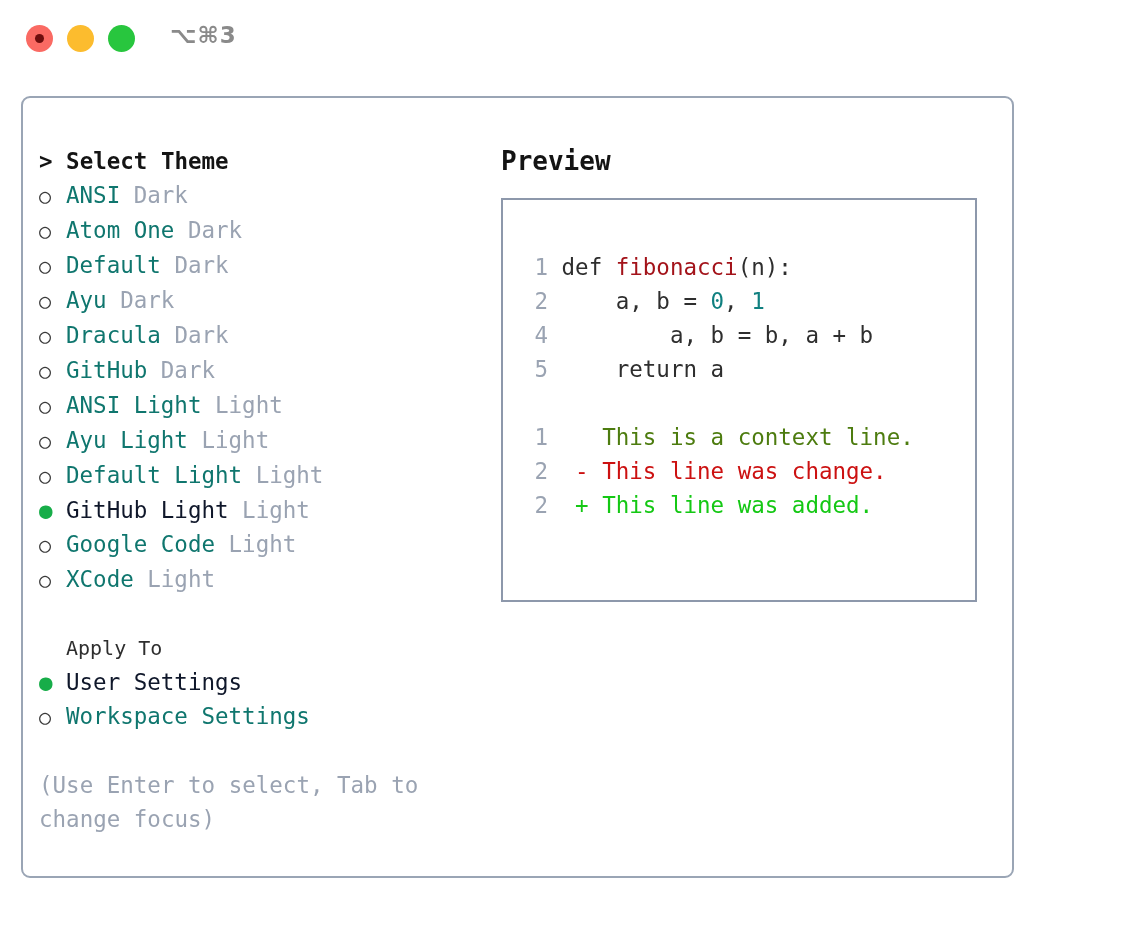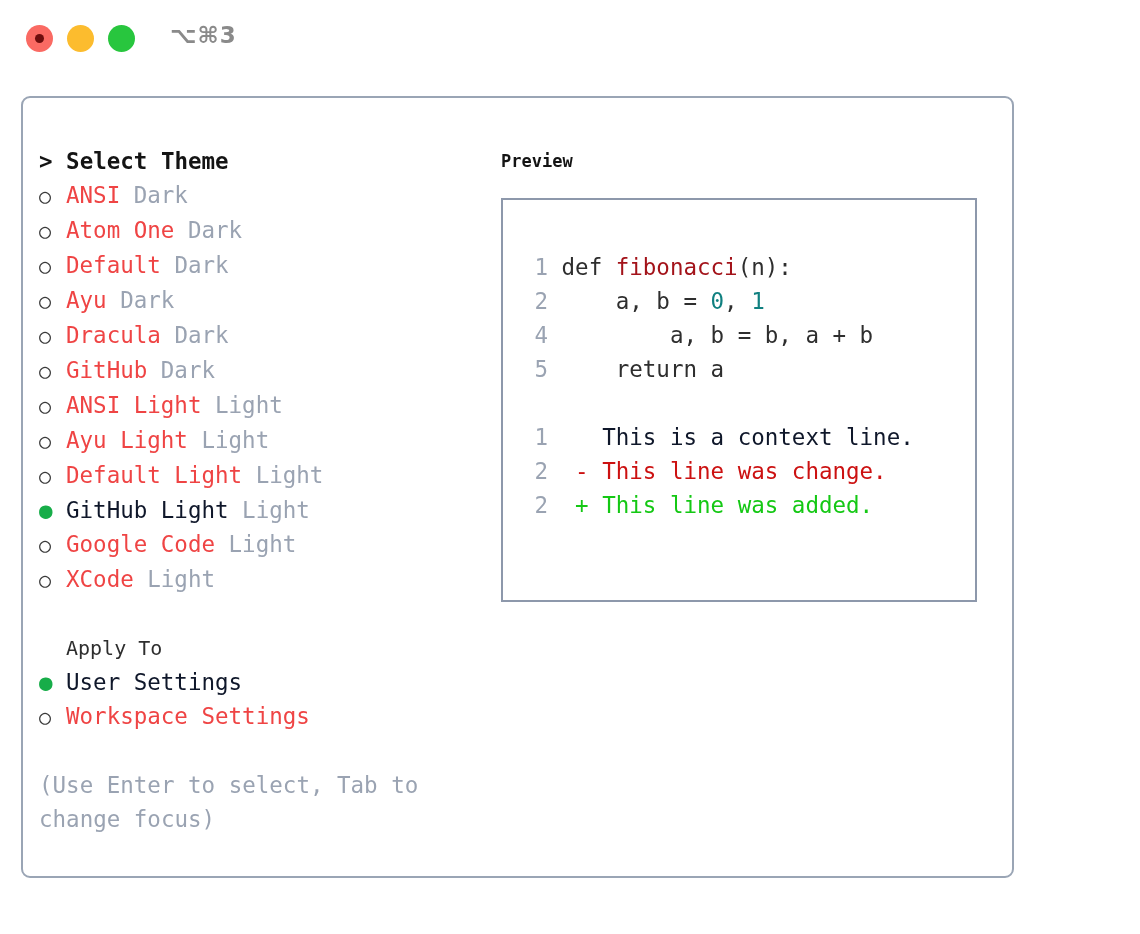--- a/index.html
+++ b/index.html
@@ -102,21 +102,21 @@
     white-space: pre;
   }
   .bullet {
     display: inline-block;
     width: 27px;
     white-space: pre;
   }
   .bullet.filled { color: #17ad49; }
   .bullet.hollow { color: #3a3a3a; font-size: 20px; }
   .opt-row.selected .opt-label { color: #0f172a; text-align: center; }
-  .opt-label { color: #ef4444; }
+  .opt-label { color: #0f766e; }
   .opt-kind  { color: #9aa3b2; }
 
   .apply-head {
     font-size: 20px;
     line-height: 34px;
     color: #2e2e2e;
     white-space: pre;
     padding-left: 27px;
   }
   .gap-row { height: 34px; }
@@ -131,21 +131,21 @@
   }
 
   
   .right-col {
     position: absolute;
     left: 478px;
     top: 46px;
     width: 500px;
   }
   .preview-title {
-    font-size: 17px;
+    font-size: 26px;
     font-weight: 700;
     color: #141414;
     line-height: 34px;
   }
   .preview-box {
     margin-top: 20px;
     width: 476px;
     height: 404px;
     border: 2px solid #8d98ab;
     background: #ffffff;
@@ -162,21 +162,21 @@
     display: inline-block;
     width: 27px;
     text-align: right;
     color: #9aa3b2;
   }
   .code-body { color: #2e2e2e; }
   .tok-fn   { color: #a3131a; }
   .tok-num  { color: #108080; }
   .tok-call { color: #1a8ac0; }
   .blank-line { height: 34px; }
-  .diff-ctx { color: #0f172a; }
+  .diff-ctx { color: #4d7c0f; }
   .diff-del { color: #cc1111; }
   .diff-add { color: #14c814; }
 </style>
 </head>
 <body>
 
 <div id="app">
 
   <div class="titlebar">
     <div class="lights">

